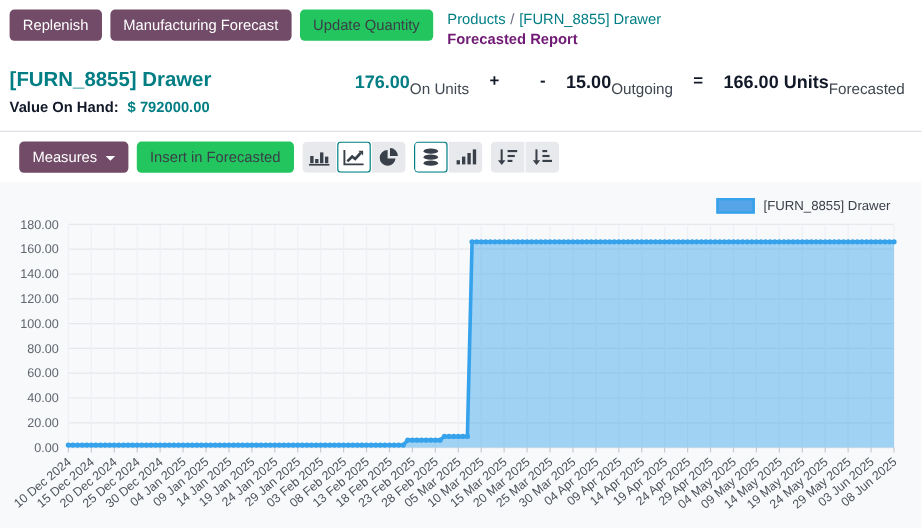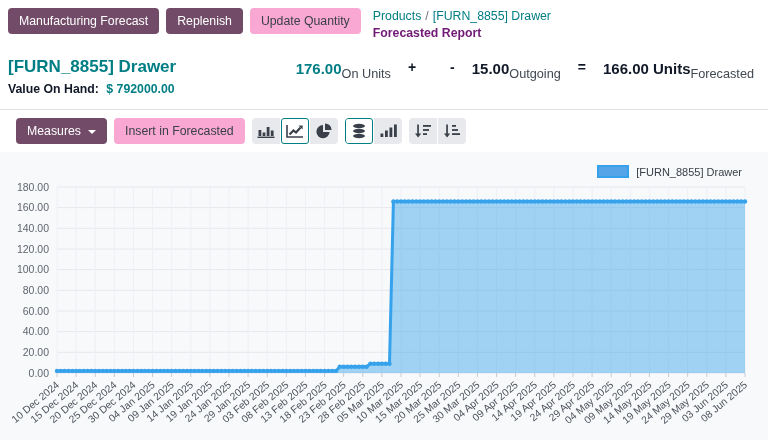--- a/index.html
+++ b/index.html
@@ -7,21 +7,21 @@
     width:768px;height:440px;position:relative;overflow:hidden;
     background:#ffffff;
     font-family:"Liberation Sans", sans-serif;
     -webkit-font-smoothing:antialiased;
   }
   
   .topbar{display:flex;align-items:flex-start;padding:8px 8px 0 8px;gap:7px;}
   .btn{border:none;border-radius:4px;padding:6px 11px;font-size:12.3px;font-weight:500;
        font-family:"Liberation Sans",sans-serif;cursor:pointer;line-height:1.15;white-space:nowrap;}
   .btn-primary{background:#714B67;color:#ffffff;}
-  .btn-light{background:#f9a8d4;color:#3a4047;}
+  .btn-light{background:#22c55e;color:#3a4047;}
   .breadcrumb{margin-left:5px;font-size:12.3px;line-height:1.2;padding-top:1px;}
   .breadcrumb .bc-link{color:#017e84;font-weight:500;cursor:pointer;}
   .breadcrumb .bc-sep{color:#6b7280;margin:0 4px;}
   .bc-current{color:#701a75;font-weight:700;margin-top:2px;}
   
   .header{display:flex;justify-content:space-between;align-items:flex-start;padding:17px 8px 0 8px;}
   .page-title{margin:0;font-size:17px;font-weight:700;color:#017e84;line-height:1.1;}
   .voh{margin-top:6px;font-size:12.3px;font-weight:700;}
   .voh-label{color:#111827;}
   .voh-amount{color:#017e84;margin-left:4px;}
@@ -47,22 +47,22 @@
   .chart-area{position:absolute;left:0;top:152px;width:768px;height:288px;background:#f8f9fb;}
   .legend{position:absolute;top:13px;right:26px;display:flex;align-items:center;gap:7px;cursor:pointer;}
   .legend-swatch{width:32px;height:13px;background:#55a5e8;border:2px solid #4da0e6;box-sizing:border-box;}
   .legend-label{font-size:11px;color:#3a4047;}
   svg text{font-family:"Liberation Sans", sans-serif;}
 </style>
 </head>
 <body>
 
 <div class="topbar">
+  <button class="btn btn-primary">Replenish</button>
   <button class="btn btn-primary">Manufacturing Forecast</button>
-  <button class="btn btn-primary">Replenish</button>
   <button class="btn btn-light">Update Quantity</button>
   <div class="breadcrumb">
     <div>
       <span class="bc-link">Products</span><span class="bc-sep">/</span><span class="bc-link">[FURN_8855] Drawer</span>
     </div>
     <div class="bc-current">Forecasted Report</div>
   </div>
 </div>
 
 <div class="header">

